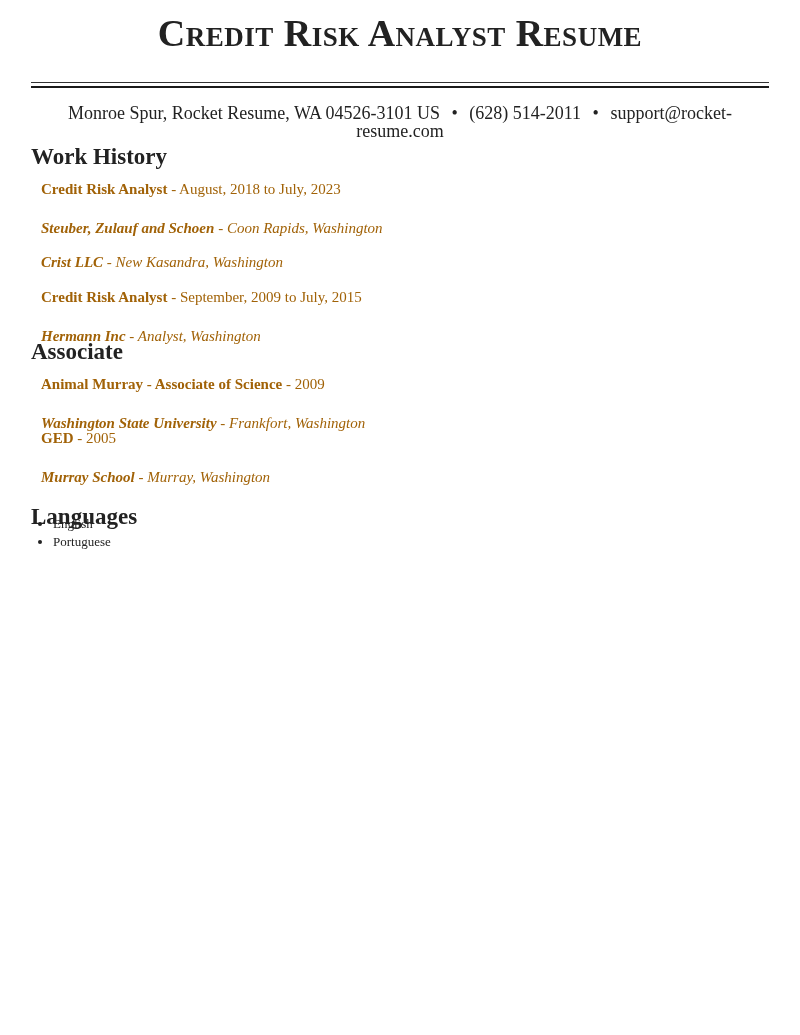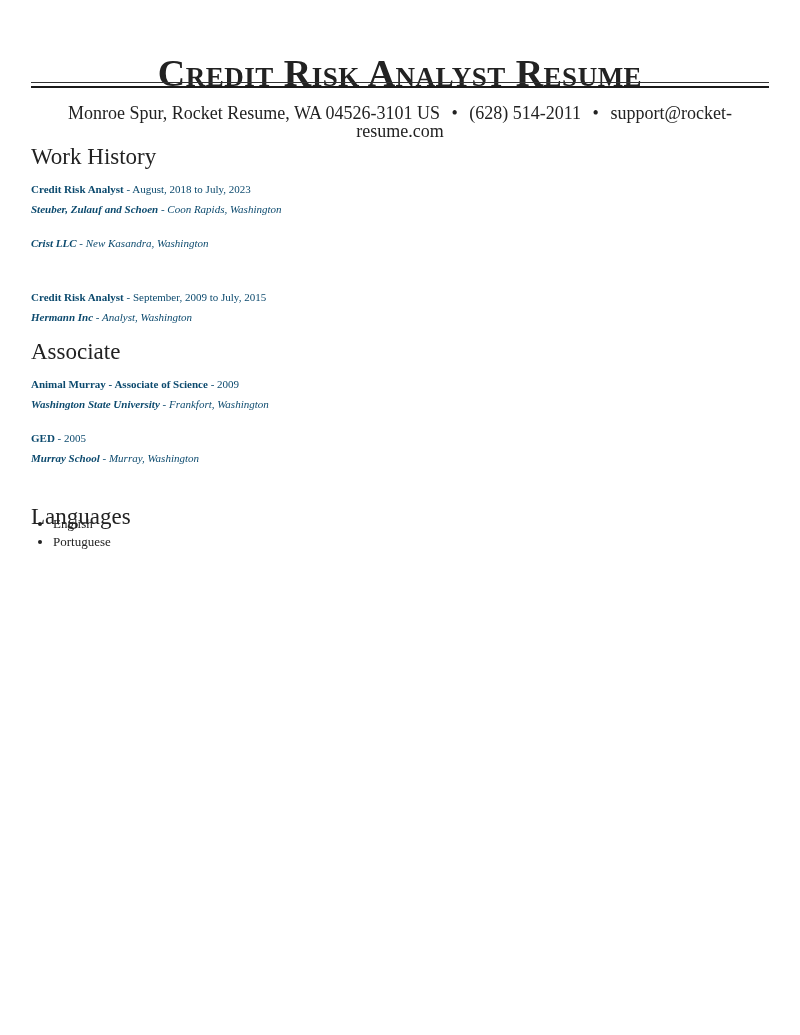--- a/index.html
+++ b/index.html
@@ -15,22 +15,22 @@
       font-family: "Liberation Serif", serif;
       overflow: hidden;
     }
     .page {
       position: absolute;
       left: 31px;
       top: 0;
       width: 738px;
     }
     .title {
-      margin: 8px;
-      padding-top: 45px;
+      margin: 0;
+      padding-top: 13px;
       height: 52px;
       text-align: center;
       font-size: 38px;
       font-weight: bold;
       font-variant: small-caps;
       letter-spacing: 0.5px;
       line-height: 40px;
       color: #222222;
     }
     .rule-thin {
@@ -61,33 +61,33 @@
     }
     .contact .sep {
       display: inline-block;
       margin: 0 7px;
     }
     .section-heading {
       position: absolute;
       left: 0;
       margin: 0;
       font-size: 23px;
-      font-weight: normal;
+      font-weight: bold;
       line-height: 26px;
       color: #222222;
     }
     .entry {
       position: absolute;
-      left: 0;
-      font-size: 11px;
+      left: 10px;
+      font-size: 15px;
       line-height: 20px;
-      color: #0c4a6e;
+      color: #a16207;
     }
     .entry .line1 b { font-weight: bold; }
-    .entry .line2 { font-style: italic; }
+    .entry .line2 { font-style: italic; margin-top: 19px; }
     .entry .line2 b { font-weight: bold; }
     .lang-list {
       position: absolute;
       left: 0;
       top: 515px;
       margin: 0;
       padding-left: 22px;
       font-size: 13px;
       line-height: 18px;
       color: #222222;

